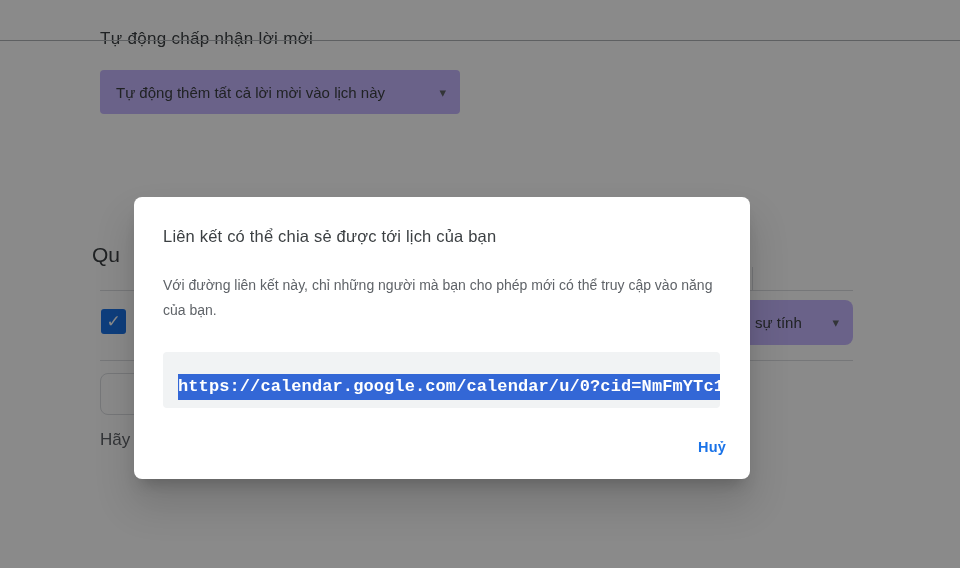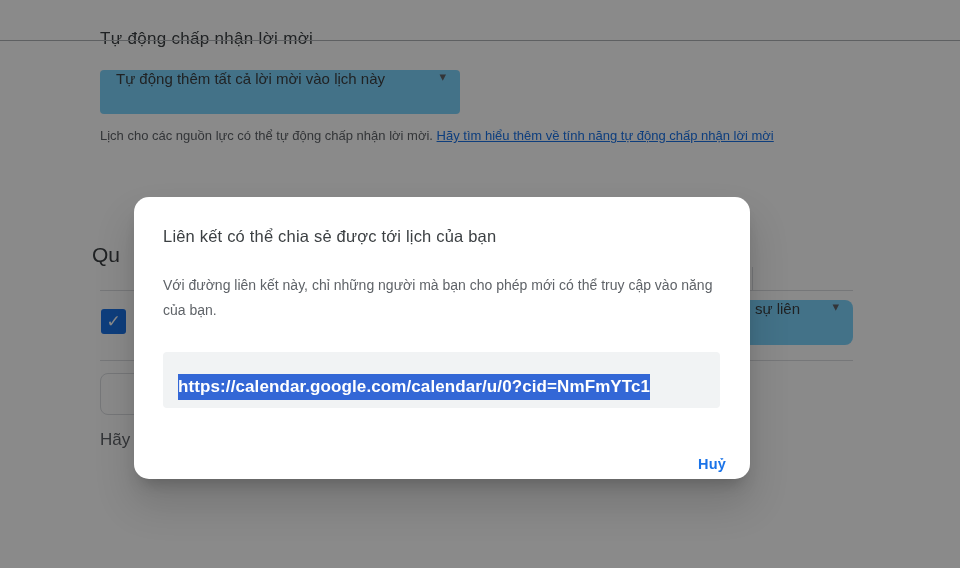--- a/index.html
+++ b/index.html
@@ -17,22 +17,22 @@
   .top-rule {
     position: absolute; left: 0; top: 40px; width: 960px; height: 1px;
     background: #aeb1b6;
   }
   .cut-heading {
     left: 100px; top: 29px;
     font-size: 17px; font-weight: 500; color: #3c4043; letter-spacing: .3px;
     white-space: nowrap;
   }
   .chip {
-    background: #7dd3fc; border-radius: 4px;
-    display: flex; 
+    background: #c4b5fd; border-radius: 4px;
+    display: flex; align-items: center;
     color: #3c4043;
   }
   .chip-auto-add {
     left: 100px; top: 70px; width: 360px; height: 44px;
     padding: 0 14px 0 16px; font-size: 15px;
     justify-content: space-between;
   }
   .caret { color: #5f6368; font-size: 13px; line-height: 1; }
   .desc {
     left: 100px; top: 125px; width: 744px;
@@ -75,45 +75,46 @@
   
   .overlay {
     position: absolute; inset: 0;
     background: rgba(0,0,0,0.46);
     z-index: 5;
   }
 
   
   .dialog {
     position: absolute; left: 134px; top: 197px; width: 616px; height: 282px;
-    background: #ffffff; border-radius: 15px; z-index: 10;
+    background: #ffffff; border-radius: 8px; z-index: 10;
     box-shadow: 0 11px 15px -7px rgba(0,0,0,.2), 0 24px 38px 3px rgba(0,0,0,.14);
   }
   .dialog-title {
     left: 29px; top: 30px; right: 29px;
     font-size: 16.5px; font-weight: 500; color: #3c4043; letter-spacing: .2px;
   }
   .dialog-body {
     left: 29px; top: 76px; width: 560px;
     font-size: 14px; line-height: 25px; color: #5f6368;
   }
   .url-box {
     left: 29px; top: 155px; width: 557px; height: 56px;
     background: #f1f3f4; border-radius: 4px;
     display: flex; align-items: center;
     padding: 13px 10px 0 15px; overflow: hidden;
     cursor: text;
+    font-family: Liberation Mono, monospace;
   }
   .url-selection {
     background: #3367d6; color: #ffffff;
     font-size: 17px; font-weight: 700; letter-spacing: .1px;
     line-height: 26px; white-space: nowrap; flex: none;
   }
   .dialog-actions {
-    position: absolute; right: 20px; bottom: 1px;
+    position: absolute; right: 20px; bottom: 18px;
     display: flex; gap: 40px;
   }
   .text-btn {
     border: none; background: transparent; cursor: pointer;
     color: #1a73e8; font-family: inherit;
     font-size: 14.5px; font-weight: 600; letter-spacing: .2px;
     padding: 6px 4px; white-space: nowrap;
   }
 </style>
 </head>
@@ -122,33 +123,32 @@
 <div class="page">
 
   <div class="abs cut-heading">Tự động chấp nhận lời mời</div>
   <div class="top-rule"></div>
 
   <div class="abs chip chip-auto-add">
     <span>Tự động thêm tất cả lời mời vào lịch này</span>
     <span class="caret">▾</span>
   </div>
 
-  <div class="abs desc"><span>Lịch cho các nguồn lực có thể tự động chấp nhận lời mời. </span><a>Hãy tìm hiểu thêm về tính năng tự động chấp nhận lời mời</a></div>
 
   <div class="abs section-heading qu-heading">Qu</div>
 
   <div class="divider div-row-top"></div>
   <div class="abs vert-line"></div>
 
   <div class="abs checkbox">
     <span>✓</span>
   </div>
 
   <div class="abs chip chip-event-access">
-    <span class="chip-label">sự liên</span>
+    <span class="chip-label">sự tính</span>
     <span class="caret">▾</span>
   </div>
 
   <div class="divider div-row-bottom"></div>
 
   <div class="abs stub-input"></div>
   <div class="abs helper-text">Hãy t</div>
 
 </div>
 

